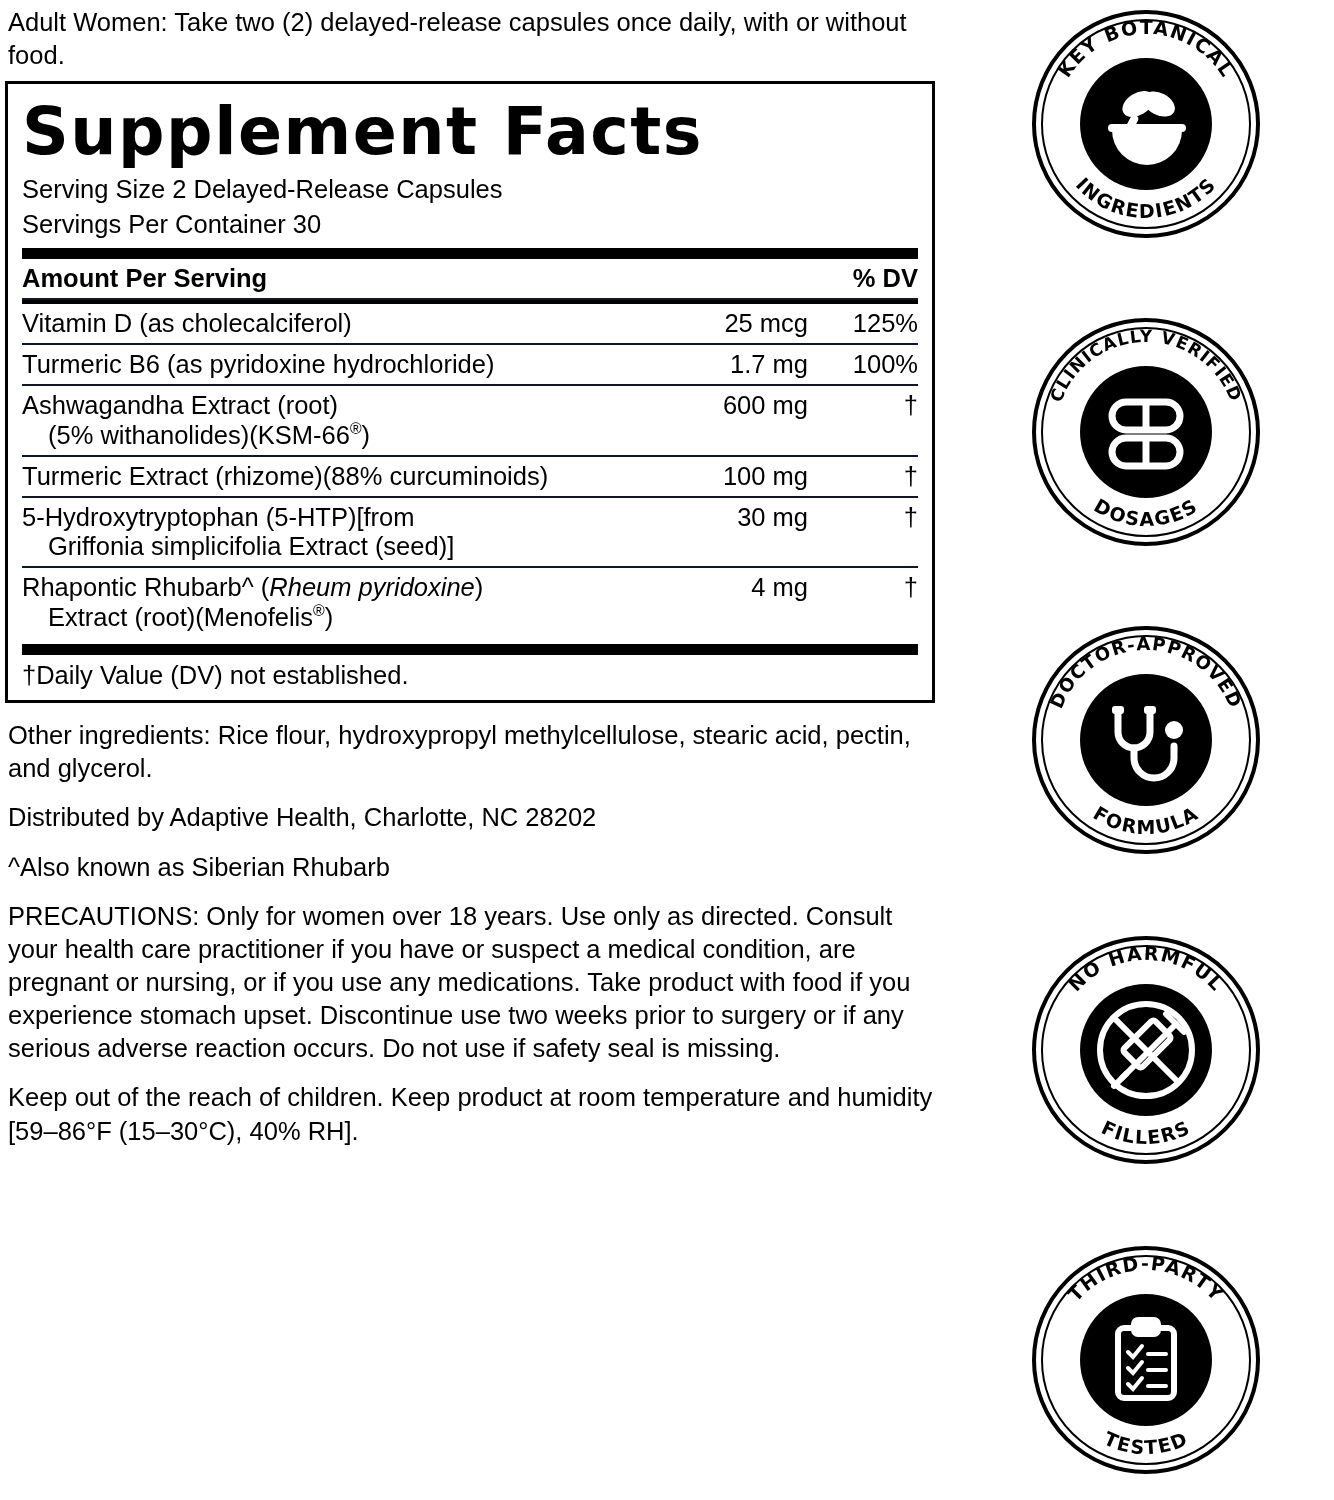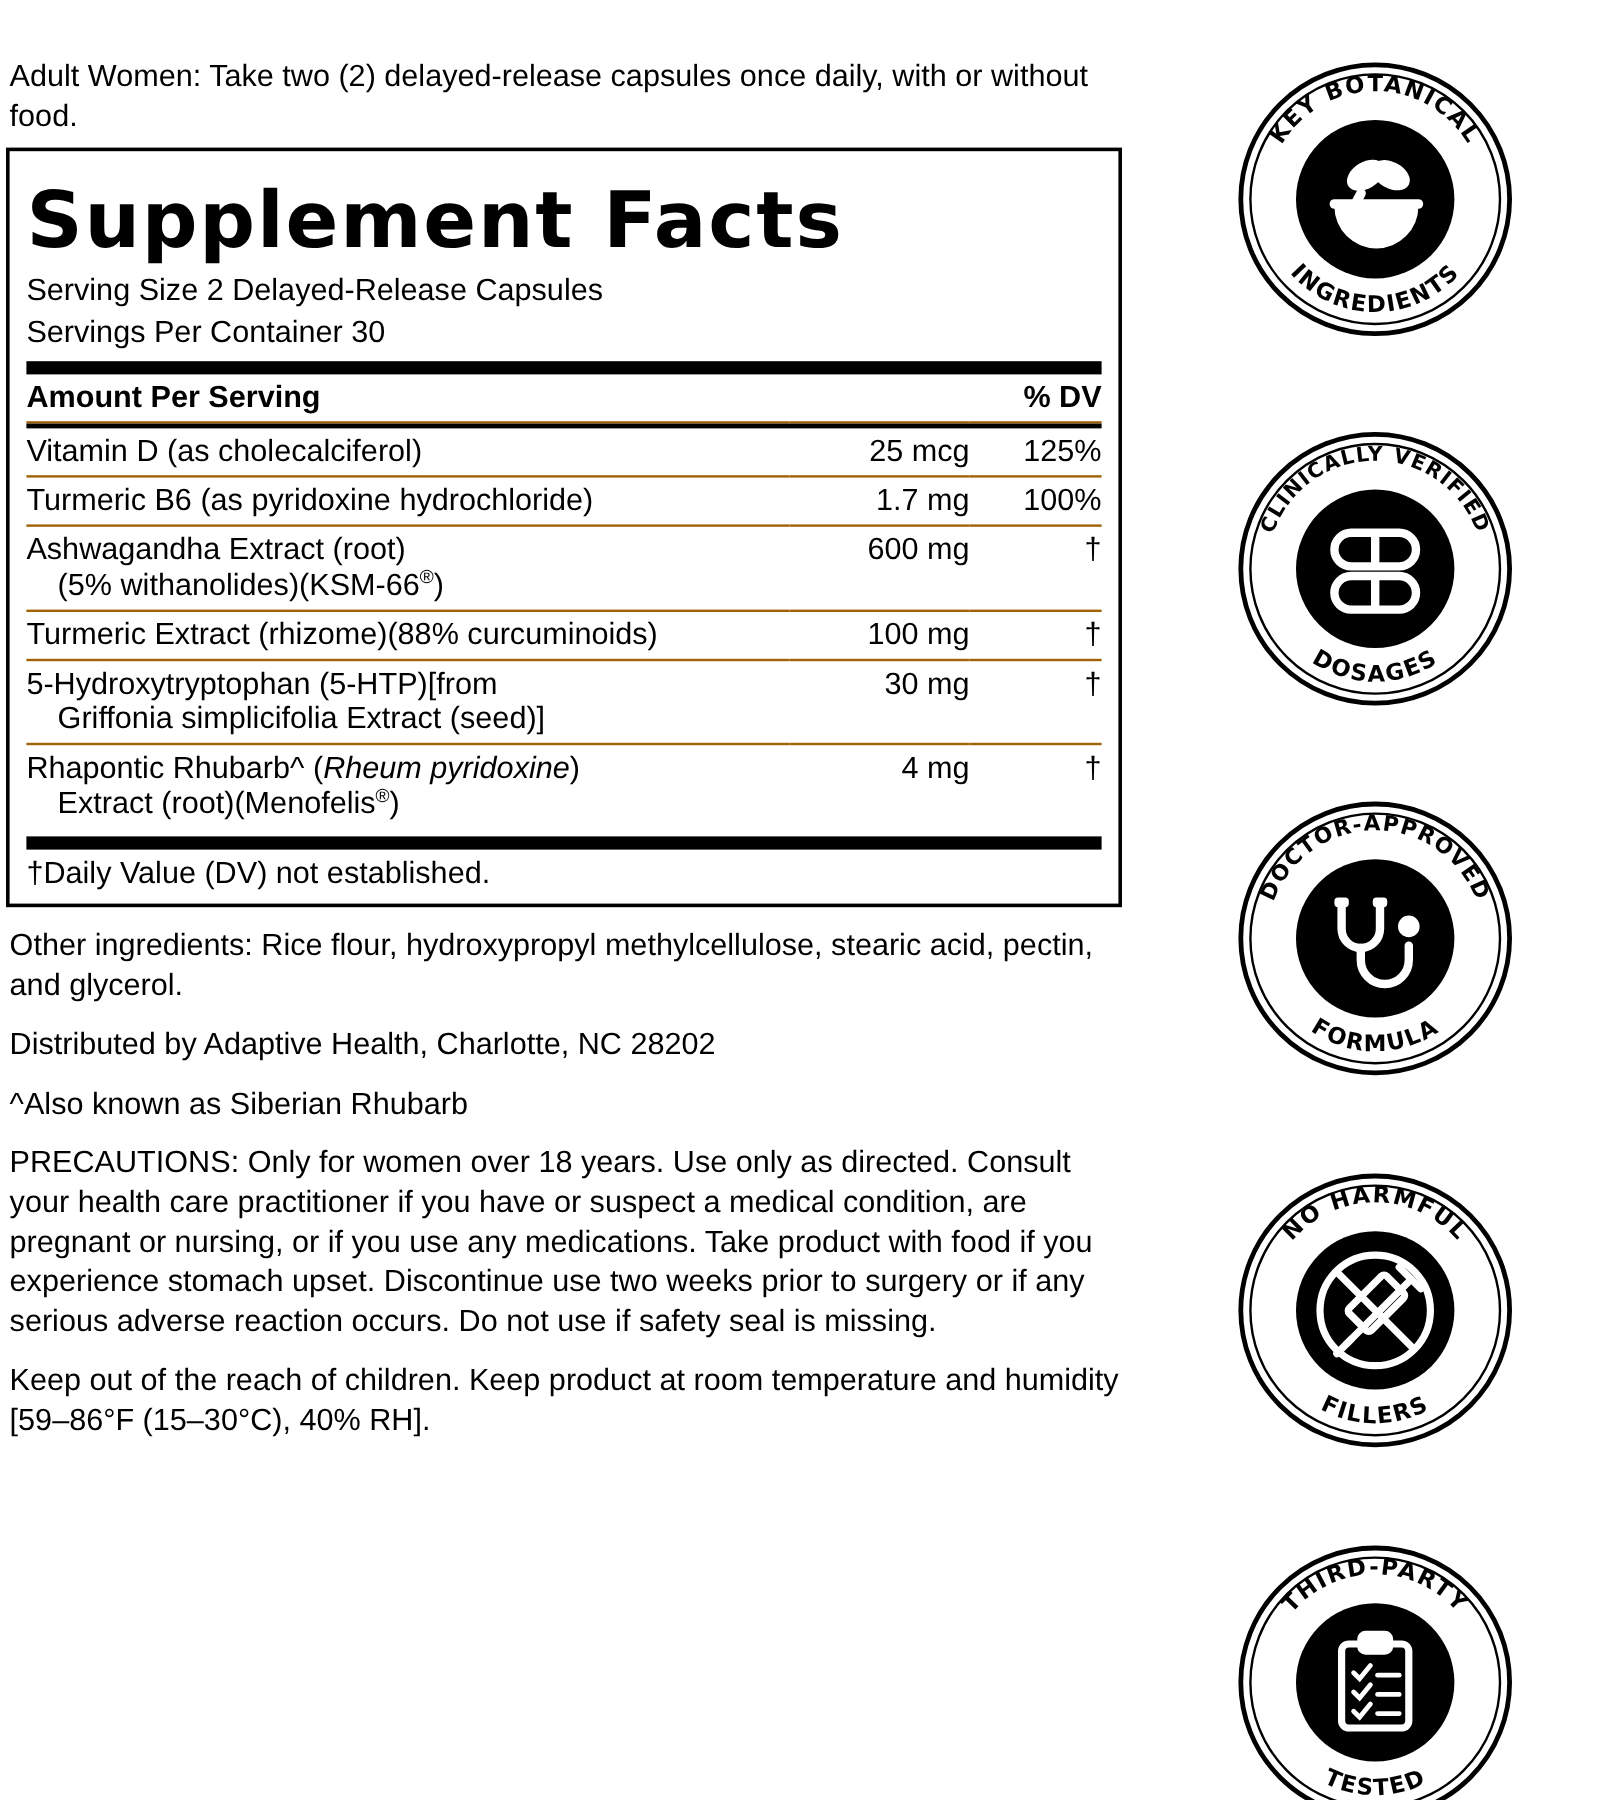--- a/index.html
+++ b/index.html
@@ -12,42 +12,41 @@
     height: 1500px;
     position: relative;
     font-family: "Liberation Sans", sans-serif;
     color: #000000;
     overflow: hidden;
   }
   .page {
     position: relative;
     width: 1334px;
     height: 1068px;
-    margin-top: 42px;
   }
   .left-col {
     position: absolute;
     left: 0;
     top: 0;
     width: 960px;
     padding: 0 0 0 0;
   }
   .directions {
     font-size: 25.5px;
     line-height: 1.28;
     padding: 6px 0 0 8px;
     width: 920px;
   }
   
   .sf-panel {
     margin: 10px 0 0 5px;
     width: 930px;
     border: 3px solid #000;
     box-sizing: border-box;
-    padding: 20px 14px 10px 14px;
+    padding: 9px 14px 10px 14px;
   }
   .sf-title {
     font-family: "DejaVu Sans", sans-serif;
     font-weight: bold;
     font-size: 65px;
     letter-spacing: 1.5px;
     line-height: 1.08;
     margin: 4px 0 6px 0;
     white-space: nowrap;
   }
@@ -66,21 +65,21 @@
     background: #000;
   }
   table.sf-table {
     width: 100%;
     border-collapse: collapse;
     font-size: 25.5px;
   }
   table.sf-table td {
     padding: 5px 0 5px 0;
     vertical-align: top;
-    border-bottom: 2px solid #a16207;
+    border-bottom: 2px solid #0f172a;
   }
   table.sf-table tr.no-line td {
     border-bottom: none;
   }
   td.col-name { text-align: left; }
   td.col-amt  { text-align: right; white-space: nowrap; padding-right: 10px; width: 150px; }
   td.col-dv   { text-align: right; white-space: nowrap; width: 110px; }
   .hdr-row td {
     font-weight: bold;
     border-bottom: none;

